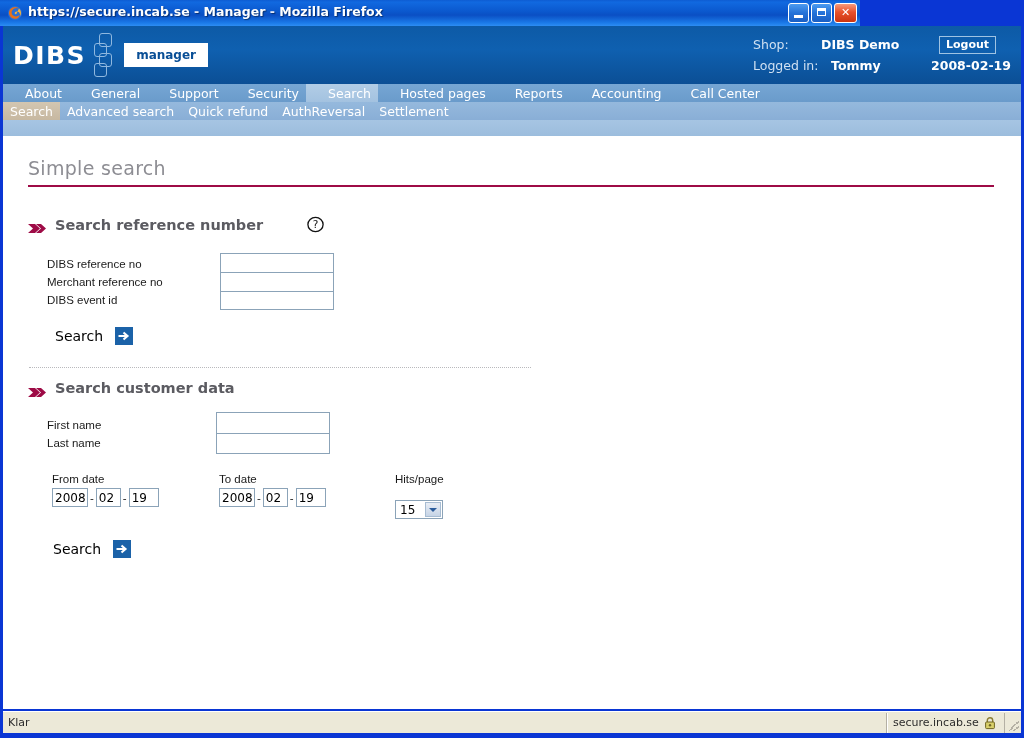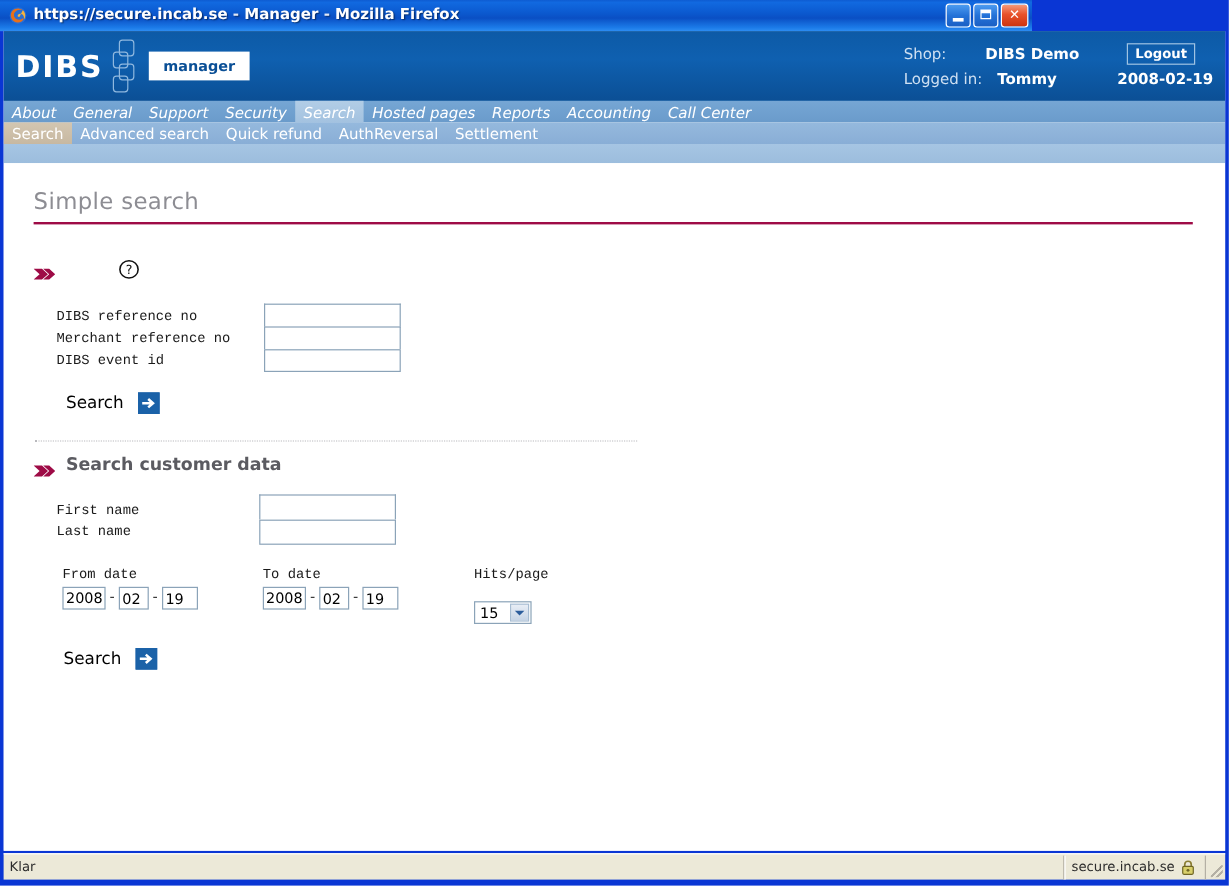--- a/index.html
+++ b/index.html
@@ -205,25 +205,24 @@
     height: 18px;
     background: #6f9fcf;
     background: linear-gradient(to bottom, #76a6d4 0%, #6a9bcb 100%);
     display: flex;
     align-items: stretch;
     font-family: "DejaVu Sans", sans-serif;
     font-size: 12.5px;
   }
   .nav-main .item {
     color: #ffffff;
-    padding: 1px 7px 0 7px;
+    padding: 1px 7px 0 22px;
     line-height: 17px;
     white-space: nowrap;
     cursor: pointer;
-    font-style: italic;
   }
   .nav-main .item.active {
     background: #a8c6e3;
     background: linear-gradient(to bottom, #b2cde6 0%, #a3c2e0 100%);
   }
   .nav-sub {
     position: relative;
     width: 1018px;
     height: 18px;
     background: #8fb4da;
@@ -297,21 +296,21 @@
     color: #5b5b61;
     white-space: nowrap;
   }
   .help-icon {
     margin-left: 44px;
     width: 17px; height: 17px;
     cursor: pointer;
   }
 
   .lbl-small {
-    font-family: Liberation Mono, monospace;
+    font-family: Liberation Sans, sans-serif;
     font-size: 11.5px;
     color: #1a1a1a;
     white-space: nowrap;
   }
 
   
   .txtbox {
     border: 1px solid #8ba3b8;
     background: #ffffff;
     font-family: "DejaVu Sans", sans-serif;
@@ -510,20 +509,21 @@
         <div class="title-rule"></div>
       </div>
 
       <div class="section-head" style="left:25px; top:80px;">
         <span class="arrow-bullet">
           <svg width="18" height="11" viewBox="0 0 18 11">
             <path d="M0 1 L7 1 L12 5.5 L7 10 L0 10 L5 5.5 Z" fill="#9e0b46"></path>
             <path d="M8 1 L13 1 L18 5.5 L13 10 L8 10 L13 5.5 Z" fill="#9e0b46"></path>
           </svg>
         </span>
+        <span class="section-title">Search reference number</span>
         <span class="help-icon">
           <svg width="17" height="17" viewBox="0 0 17 17">
             <ellipse cx="8.5" cy="8.5" rx="7.6" ry="7.2" fill="#fff" stroke="#111" stroke-width="1.3"></ellipse>
             <text x="8.5" y="12.4" text-anchor="middle" font-family="DejaVu Sans, sans-serif" font-size="10.5" fill="#111">?</text>
           </svg>
         </span>
       </div>
 
       <div class="lbl-small" style="position:absolute; left:44px; top:122px;">DIBS reference no</div>
       <div class="lbl-small" style="position:absolute; left:44px; top:140px;">Merchant reference no</div>

